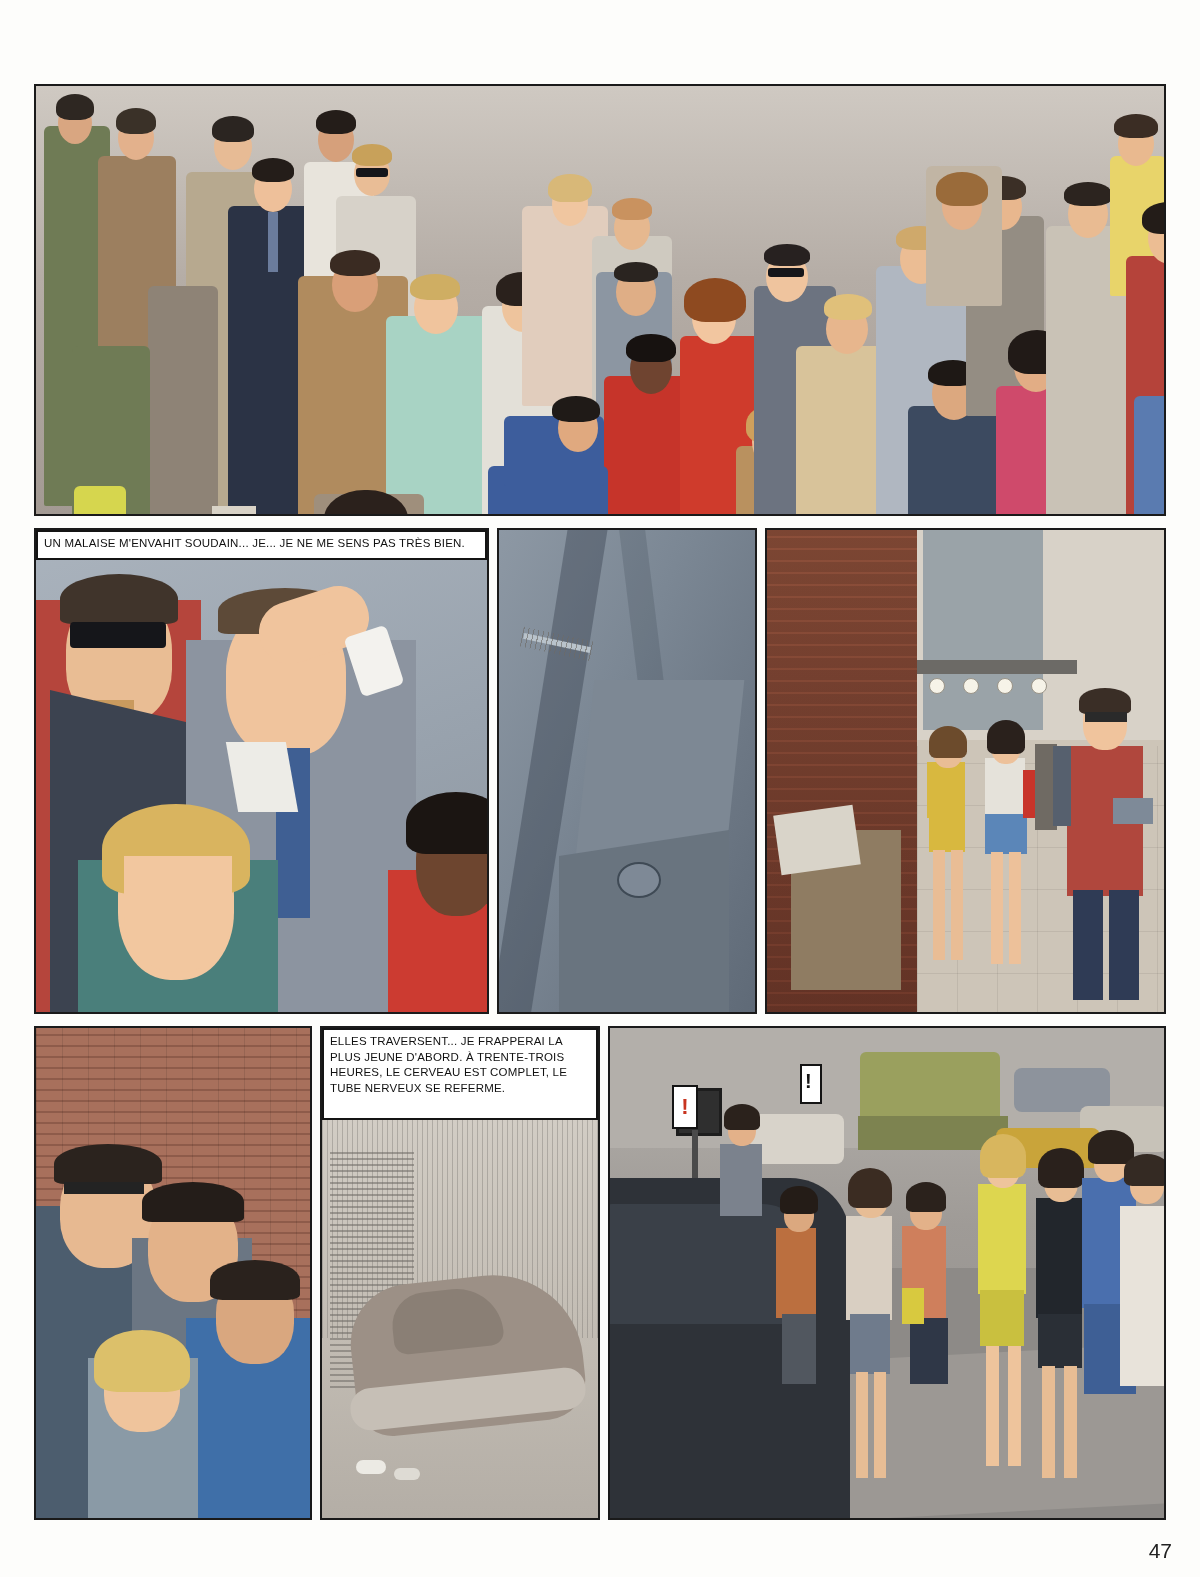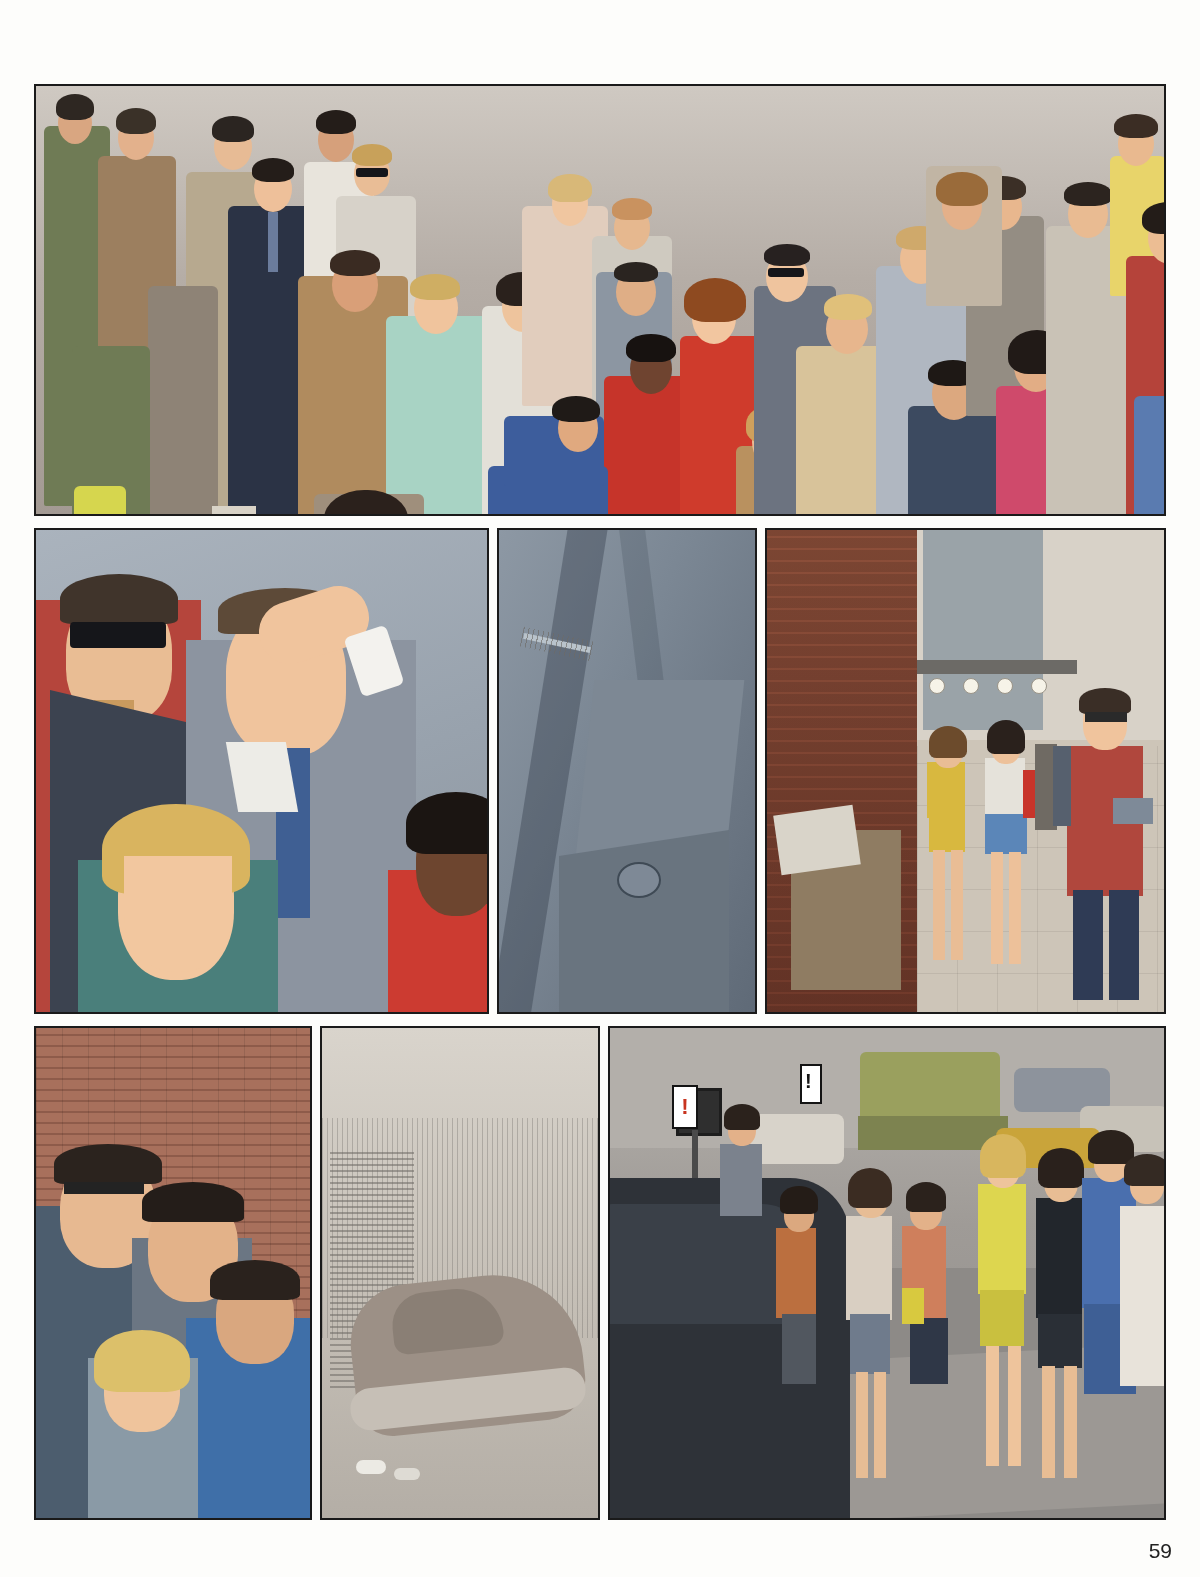--- a/index.html
+++ b/index.html
@@ -236,20 +236,21 @@
 
     <div style="position:absolute;left:42px;top:330px;width:200px;height:160px;background:#4a7f7b;"></div>
     <div style="position:absolute;left:82px;top:300px;width:116px;height:150px;background:#f2c79f;border-radius:44% 44% 45% 45%;"></div>
     <div style="position:absolute;left:66px;top:274px;width:148px;height:90px;background:#d9b45f;border-radius:50% 50% 20% 20%;"></div>
     <div style="position:absolute;left:88px;top:326px;width:108px;height:116px;background:#f2c79f;border-radius:0 0 48% 48%;"></div>
 
     <div style="position:absolute;left:352px;top:340px;width:110px;height:150px;background:#cc3b31;"></div>
     <div style="position:absolute;left:380px;top:282px;width:82px;height:104px;background:#6d452f;border-radius:44%;"></div>
     <div style="position:absolute;left:370px;top:262px;width:100px;height:62px;background:#1b1512;border-radius:50% 50% 20% 20%;"></div>
   </div>
+  <div class="caption" id="cap2">UN MALAISE M'ENVAHIT SOUDAIN... JE... JE NE ME SENS PAS TRÈS BIEN.</div>
 
   <div class="panel" id="panel3">
     <div class="p3-cloth"></div>
     <div class="p3-fold" style="left:30px;top:0;width:40px;height:486px;transform:skewX(-9deg);"></div>
     <div class="p3-fold" style="left:150px;top:0;width:26px;height:486px;transform:skewX(7deg);opacity:.5;"></div>
     <div style="position:absolute;left:78px;top:150px;width:150px;height:330px;background:#7d8894;transform:skewX(-6deg);"></div>
     <div style="position:absolute;left:60px;top:300px;width:170px;height:186px;background:#69747f;clip-path:polygon(0 14%,100% 0,100% 100%,0 100%);"></div>
     <div style="position:absolute;left:118px;top:332px;width:40px;height:32px;border:2px solid #3f4a55;border-radius:50%;background:#7e8996;"></div>
     <div class="p3-blade" style="left:24px;top:110px;width:68px;height:6px;transform:rotate(12deg);"></div>
     <div class="p6-hatch" style="left:22px;top:104px;width:72px;height:20px;transform:rotate(12deg);opacity:.65;"></div>
@@ -322,20 +323,21 @@
   <div class="panel" id="panel6">
     <div class="p6-bg"></div>
     <div class="p6-hatch" style="left:0;top:90px;width:280px;height:220px;opacity:.35;"></div>
     <div style="position:absolute;left:8px;top:120px;width:84px;height:240px;background:repeating-linear-gradient(0deg,#6f6b66 0 2px,transparent 2px 6px);opacity:.55;"></div>
     <div style="position:absolute;left:30px;top:250px;width:230px;height:150px;background:#9c9086;border-radius:60px 90px 40px 36px;transform:rotate(-6deg);"></div>
     <div style="position:absolute;left:28px;top:350px;width:236px;height:42px;background:#c6bfb6;border-radius:20px;transform:rotate(-6deg);"></div>
     <div style="position:absolute;left:70px;top:262px;width:110px;height:60px;background:#8a7f75;border-radius:50px 70px 20px 20px;transform:rotate(-6deg);"></div>
     <div style="position:absolute;left:34px;top:432px;width:30px;height:14px;background:#eceae4;border-radius:8px;"></div>
     <div style="position:absolute;left:72px;top:440px;width:26px;height:12px;background:#dedbd4;border-radius:8px;"></div>
   </div>
+  <div class="caption" id="cap6">ELLES TRAVERSENT... JE FRAPPERAI LA PLUS JEUNE D'ABORD. À TRENTE-TROIS HEURES, LE CERVEAU EST COMPLET, LE TUBE NERVEUX SE REFERME.</div>
 
   <div class="panel" id="panel7">
     <div class="p7-sky"></div>
     <div style="position:absolute;left:0;top:0;width:558px;height:120px;background:#b3afaa;"></div>
     <div style="position:absolute;left:250px;top:24px;width:140px;height:86px;background:#9aa05e;border-radius:6px;"></div>
     <div style="position:absolute;left:248px;top:88px;width:150px;height:34px;background:#7d8350;"></div>
     <div class="car" style="left:124px;top:86px;width:110px;height:50px;background:#d8d3ca;"></div>
     <div class="car" style="left:404px;top:40px;width:96px;height:44px;background:#8d939c;"></div>
     <div class="car" style="left:470px;top:78px;width:88px;height:46px;background:#c7c2b8;"></div>
     <div class="car" style="left:386px;top:100px;width:104px;height:40px;background:#c9a43a;"></div>
@@ -390,14 +392,14 @@
     <div style="position:absolute;left:174px;top:168px;width:30px;height:36px;background:#dba87f;border-radius:44%;"></div>
     <div style="position:absolute;left:170px;top:158px;width:38px;height:28px;background:#241c17;border-radius:50% 50% 18% 18%;"></div>
 
     <div style="position:absolute;left:110px;top:116px;width:42px;height:72px;background:#7b828d;"></div>
     <div style="position:absolute;left:118px;top:84px;width:28px;height:34px;background:#e3b189;border-radius:44%;"></div>
     <div style="position:absolute;left:114px;top:76px;width:36px;height:26px;background:#2b221c;border-radius:50% 50% 18% 18%;"></div>
   </div>
   <div class="excl"></div>
   <div class="excl2">!</div>
 
-  <div class="pagenum">59</div>
+  <div class="pagenum">47</div>
 </div>
 
 </body></html>

